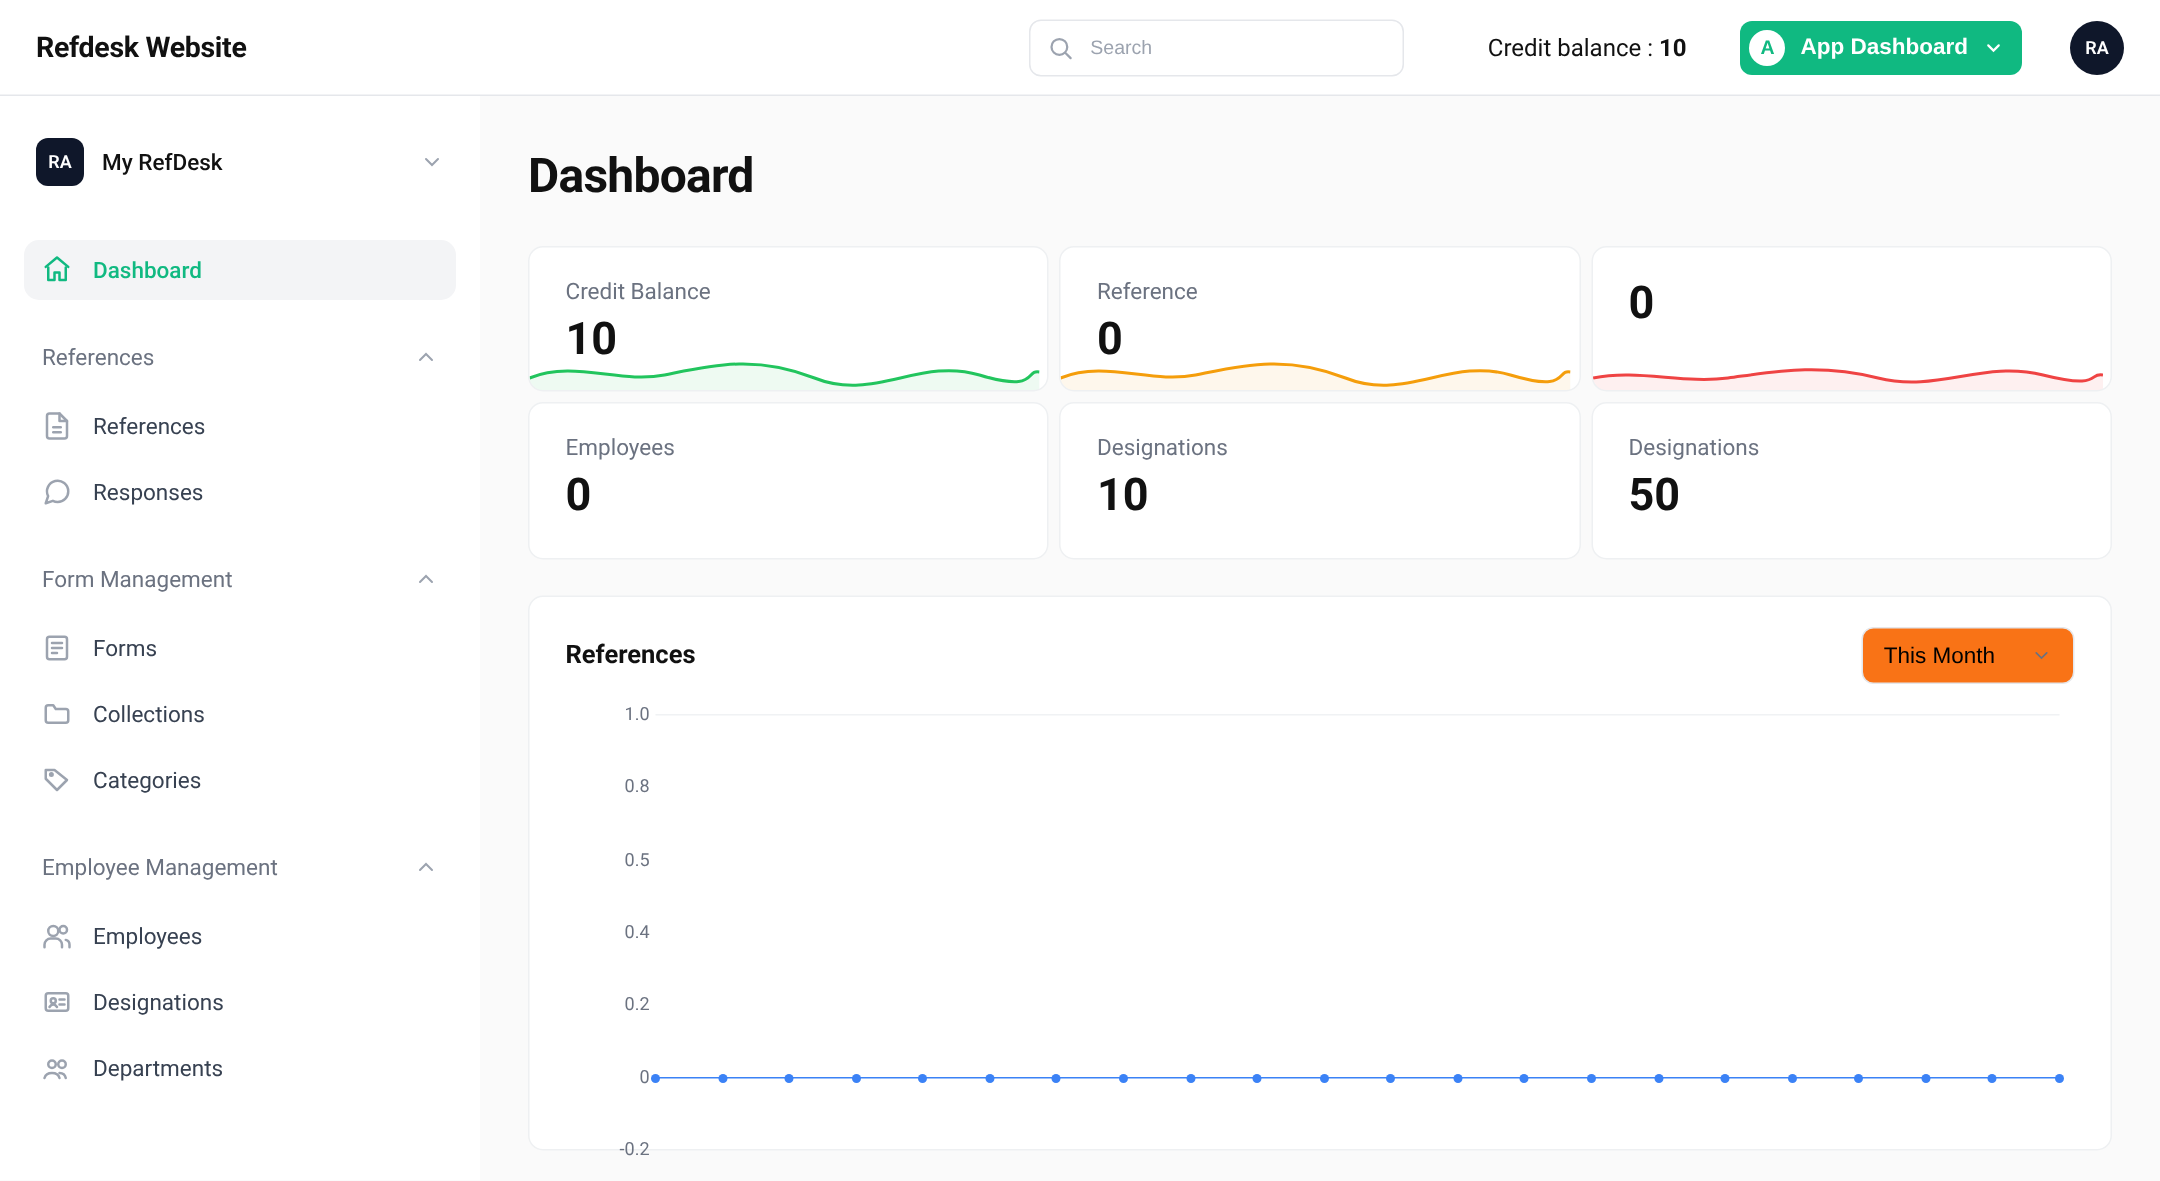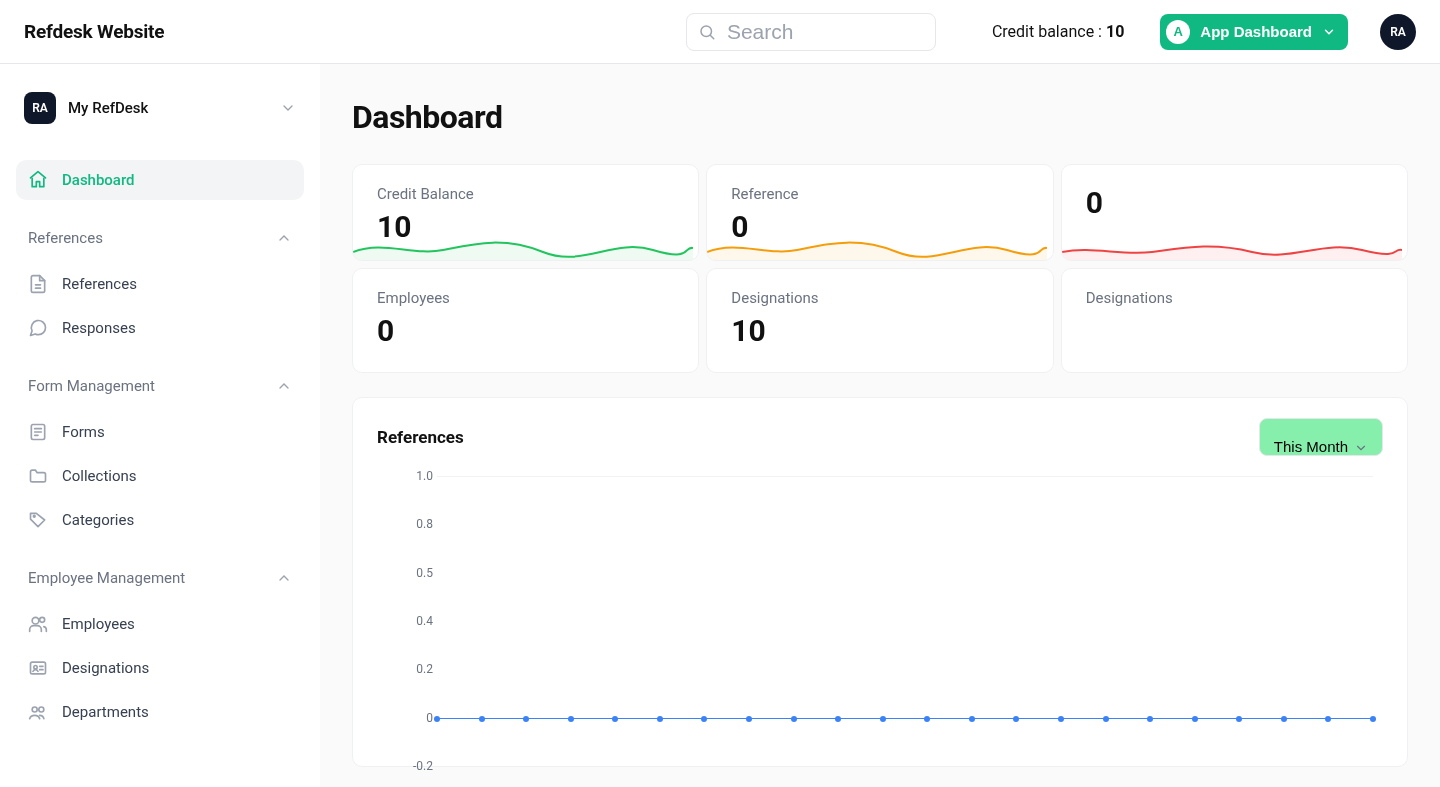--- a/index.html
+++ b/index.html
@@ -3,21 +3,21 @@
 <meta charset="utf-8">
 <style>
 * { box-sizing: border-box; margin: 0; padding: 0; }
 body { font-family: -apple-system, BlinkMacSystemFont, "Segoe UI", Roboto, Helvetica, Arial, sans-serif; background: #fafafa; color: #111; width: 1440px; height: 787px; overflow: hidden; }
 
 
 .header { height: 64px; background: #fff; border-bottom: 1px solid #e5e7eb; display: flex; align-items: center; padding: 0 24px; gap: 16px; }
 .logo { font-size: 19px; font-weight: 700; letter-spacing: -0.2px; }
 .spacer { flex: 1; }
 .search-wrap { position: relative; width: 250px; }
-.search-input { width: 100%; height: 38px; border: 1px solid #e5e7eb; border-radius: 8px; padding: 0 12px 0 40px; font-size: 21px; color: #374151; background: #fff; }
+.search-input { width: 100%; height: 38px; border: 1px solid #e5e7eb; border-radius: 8px; padding: 0 12px 0 40px; font-size: 13px; color: #374151; background: #fff; }
 .search-input::placeholder { color: #9ca3af; }
 .search-icon { position: absolute; left: 12px; top: 50%; transform: translateY(-50%); color: #9ca3af; }
 .credit-balance { font-size: 16px; color: #111; margin-left: 40px; margin-right: 20px; }
 .credit-balance .val { font-weight: 700; }
 .app-dash-btn { display: flex; align-items: center; gap: 10px; background: #10b981; color: #fff; height: 36px; border-radius: 8px; padding: 0 12px 0 6px; font-size: 15px; font-weight: 600; border: none; cursor: pointer; }
 .app-dash-badge { width: 24px; height: 24px; border-radius: 50%; background: #fff; color: #10b981; display: flex; align-items: center; justify-content: center; font-weight: 700; font-size: 13px; }
 .avatar { width: 36px; height: 36px; border-radius: 50%; background: #0f172a; color: #fff; display: flex; align-items: center; justify-content: center; font-size: 12px; font-weight: 600; margin-left: 16px; }
 
 
 .body-wrap { display: flex; height: calc(787px - 64px); }
@@ -42,21 +42,21 @@
 .stats-grid { display: grid; grid-template-columns: repeat(3, 1fr); gap: 7px; margin-bottom: 24px; }
 .stat-card { background: #fff; border: 1px solid #eef0f2; border-radius: 10px; padding: 20px 24px 16px 24px; position: relative; overflow: hidden; }
 .stat-card.short { padding-bottom: 24px; }
 .stat-label { color: #6b7280; font-size: 15px; margin-bottom: 6px; }
 .stat-value { font-size: 30px; font-weight: 700; }
 .spark { position: absolute; left:0; right:0; bottom: 0; height: 30px; }
 
 .chart-card { background: #fff; border: 1px solid #eef0f2; border-radius: 10px; padding: 20px 24px 0 24px; }
 .chart-head { display: flex; align-items: center; justify-content: space-between; margin-bottom: 20px; }
 .chart-title { font-size: 17px; font-weight: 700; }
-.select-btn { display: flex; align-items: flex-end; gap: 6px; border: 1px solid #e5e7eb; background: #86efac; height: 38px; padding: 0 14px; border-radius: 8px; font-size: 15px; cursor: pointer; }
+.select-btn { display: flex; align-items: center; gap: 24px; border: 1px solid #e5e7eb; background: #f97316; height: 38px; padding: 0 14px; border-radius: 8px; font-size: 15px; cursor: pointer; }
 
 .chart-area { position: relative; height: 290px; padding-left: 60px; padding-right: 10px; }
 .y-tick { position: absolute; left: 0; width: 56px; text-align: right; font-size: 12px; color: #6b7280; transform: translateY(-50%); }
 .dataline { position: absolute; left: 60px; right: 10px; }
 .grid-top { position: absolute; left: 60px; right: 10px; top: 0; border-top: 1px solid #f0f2f4; }
 .dot { width: 6px; height: 6px; border-radius: 50%; background: #3b82f6; position: absolute; transform: translate(-50%, -50%); }
 
 svg { display: block; }
 </style>
 </head>
@@ -249,20 +249,21 @@
       <div class="stat-card short">
         <div class="stat-label">Employees</div>
         <div class="stat-value">0</div>
       </div>
       <div class="stat-card short">
         <div class="stat-label">Designations</div>
         <div class="stat-value">10</div>
       </div>
       <div class="stat-card short">
         <div class="stat-label">Designations</div>
+        <div class="stat-value">50</div>
       </div>
     </div>
 
     <div class="chart-card">
       <div class="chart-head">
         <div class="chart-title">References</div>
         <button class="select-btn">
           <span>This Month</span>
           <span>
               <svg width="14" height="14" viewBox="0 0 24 24" fill="none" stroke="#6b7280" stroke-width="2" stroke-linecap="round">

